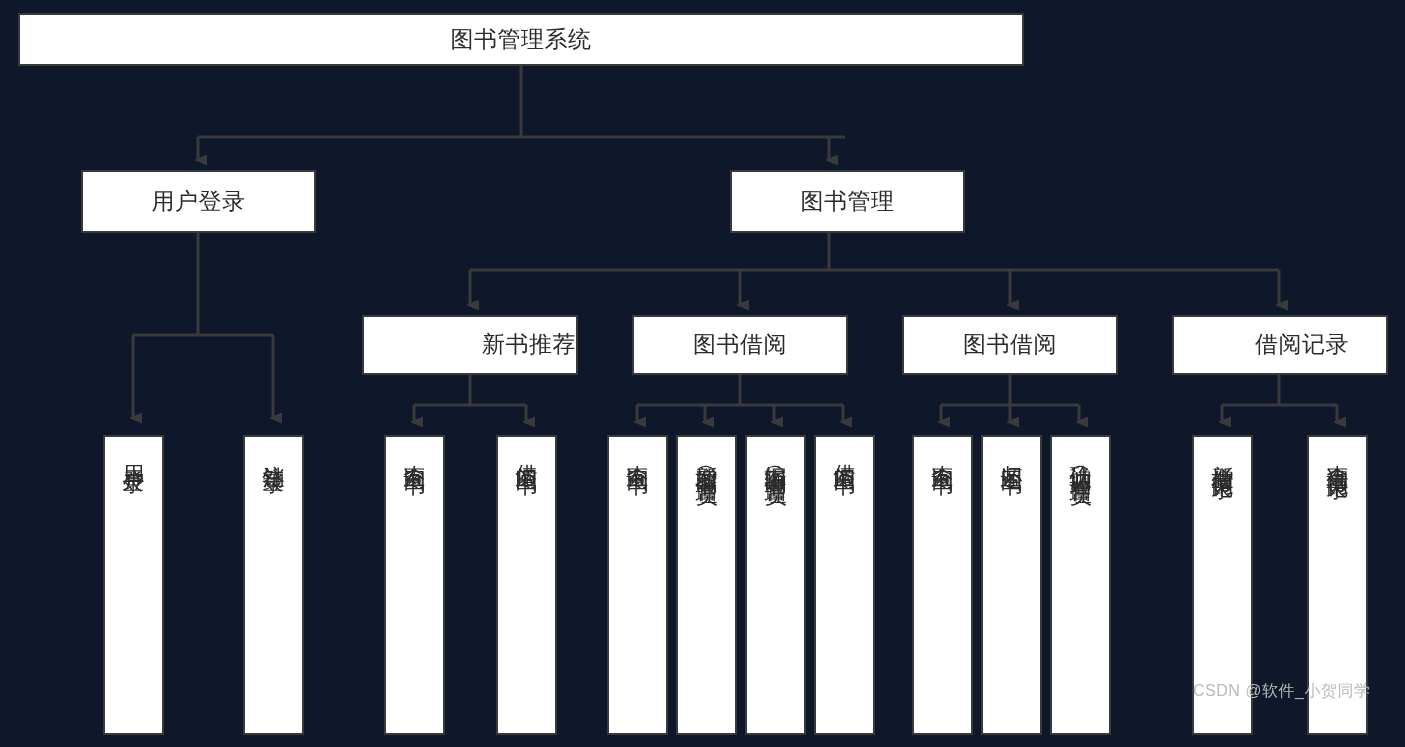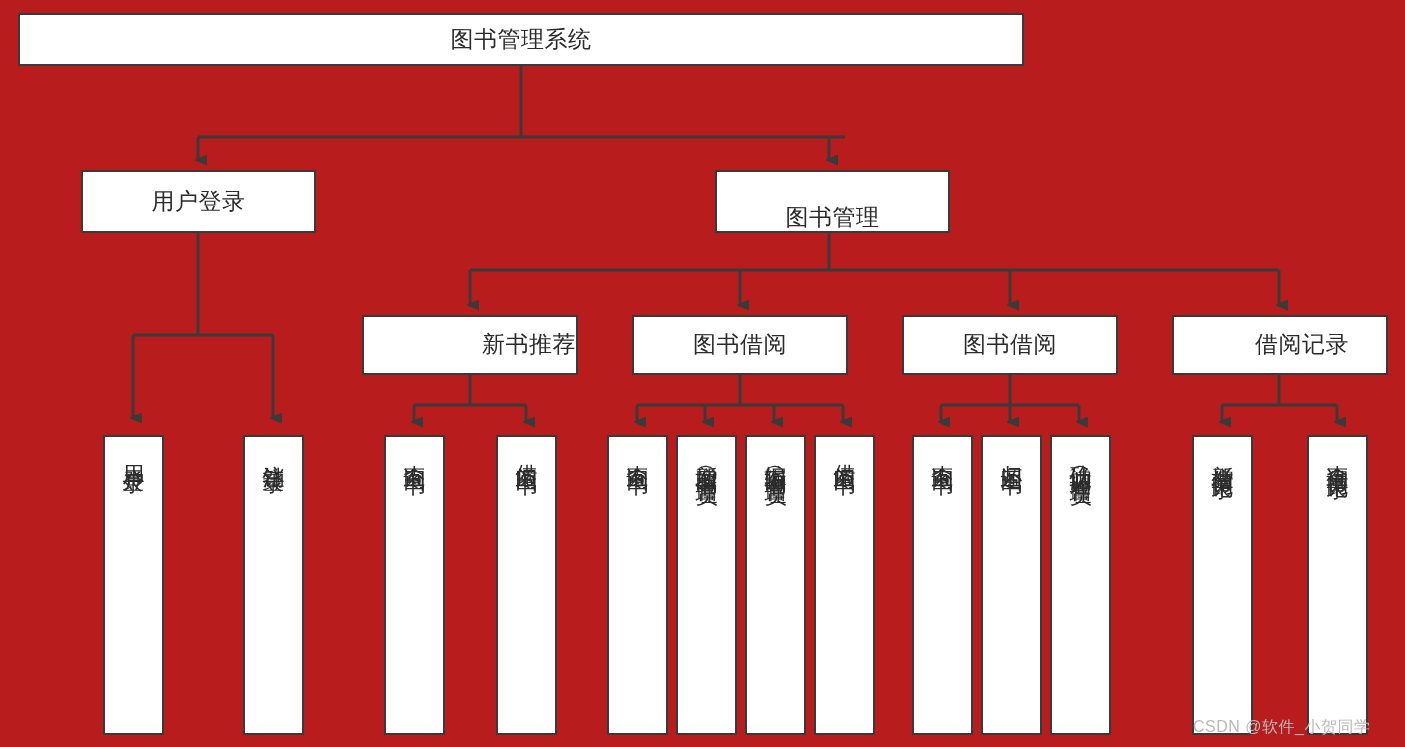--- a/index.html
+++ b/index.html
@@ -7,21 +7,21 @@
     padding: 0;
     background: #ffffff;
   }
   body {
     font-family: "Liberation Sans", "DejaVu Sans", sans-serif;
   }
   #canvas {
     position: relative;
     width: 1405px;
     height: 747px;
-    background: #b91c1c;
+    background: #0f172a;
     overflow: hidden;
   }
   svg.edges {
     position: absolute;
     left: 0;
     top: 0;
     width: 1405px;
     height: 747px;
     pointer-events: none;
   }
@@ -119,21 +119,21 @@
     </g>
   </svg>
 
   <div class="node horiz" style="left:18px; top:13px; width:1006px; height:53px;">
     <span class="label">图书管理系统</span>
   </div>
 
   <div class="node horiz" style="left:81px; top:170px; width:235px; height:63px;">
     <span class="label">用户登录</span>
   </div>
-  <div class="node horiz" style="left:715px; top:170px; width:235px; height:63px;align-items:flex-end;">
+  <div class="node horiz" style="left:730px; top:170px; width:235px; height:63px;">
     <span class="label">图书管理</span>
   </div>
 
   <div class="node horiz" style="left:362px; top:315px; width:216px; height:60px;justify-content:flex-end;">
     <span class="label">新书推荐</span>
   </div>
   <div class="node horiz" style="left:632px; top:315px; width:216px; height:60px;">
     <span class="label">图书借阅</span>
   </div>
   <div class="node horiz" style="left:902px; top:315px; width:216px; height:60px;">
@@ -180,15 +180,15 @@
     <span class="label">确认归还（管理员）</span>
   </div>
 
   <div class="node vert" style="left:1192px; top:435px; width:61px; height:300px;">
     <span class="label">新增借阅记录</span>
   </div>
   <div class="node vert" style="left:1307px; top:435px; width:61px; height:300px;">
     <span class="label">查询借阅记录</span>
   </div>
 
-  <div class="watermark" style="left:1193px; top:717px;">CSDN @软件_小贺同学</div>
+  <div class="watermark" style="left:1193px; top:681px;">CSDN @软件_小贺同学</div>
 
 </div>
 
 </body></html>

